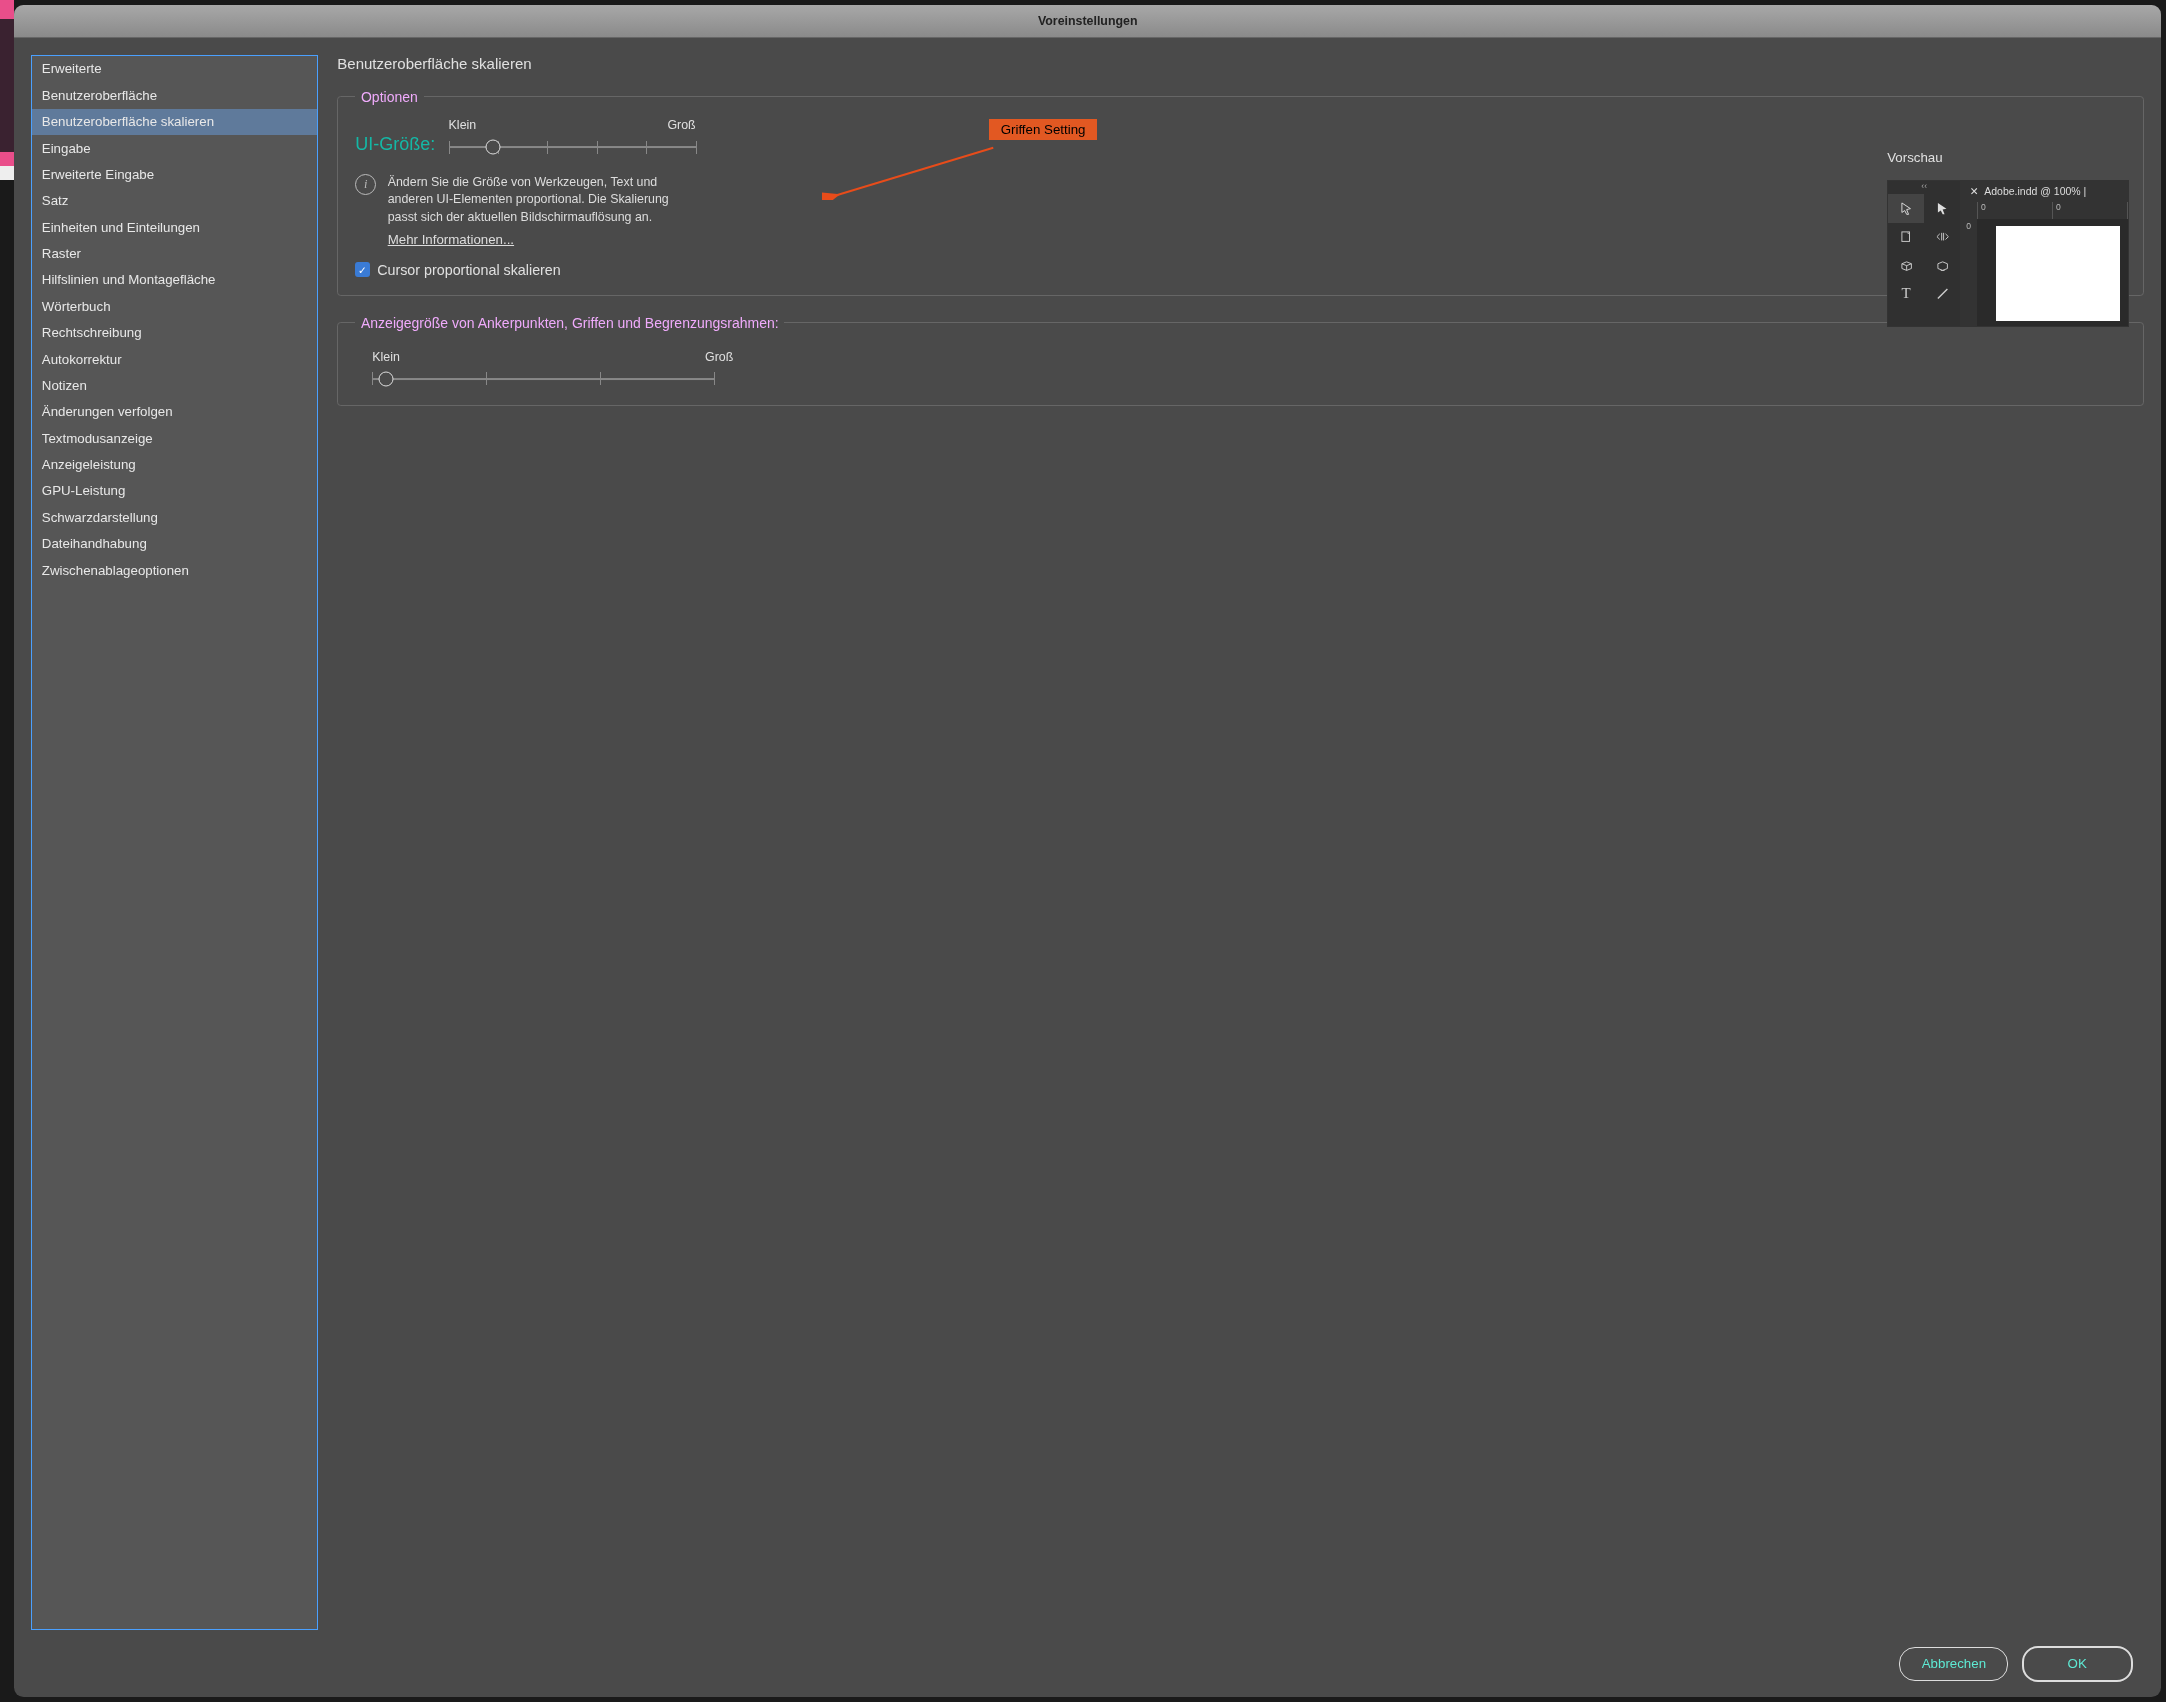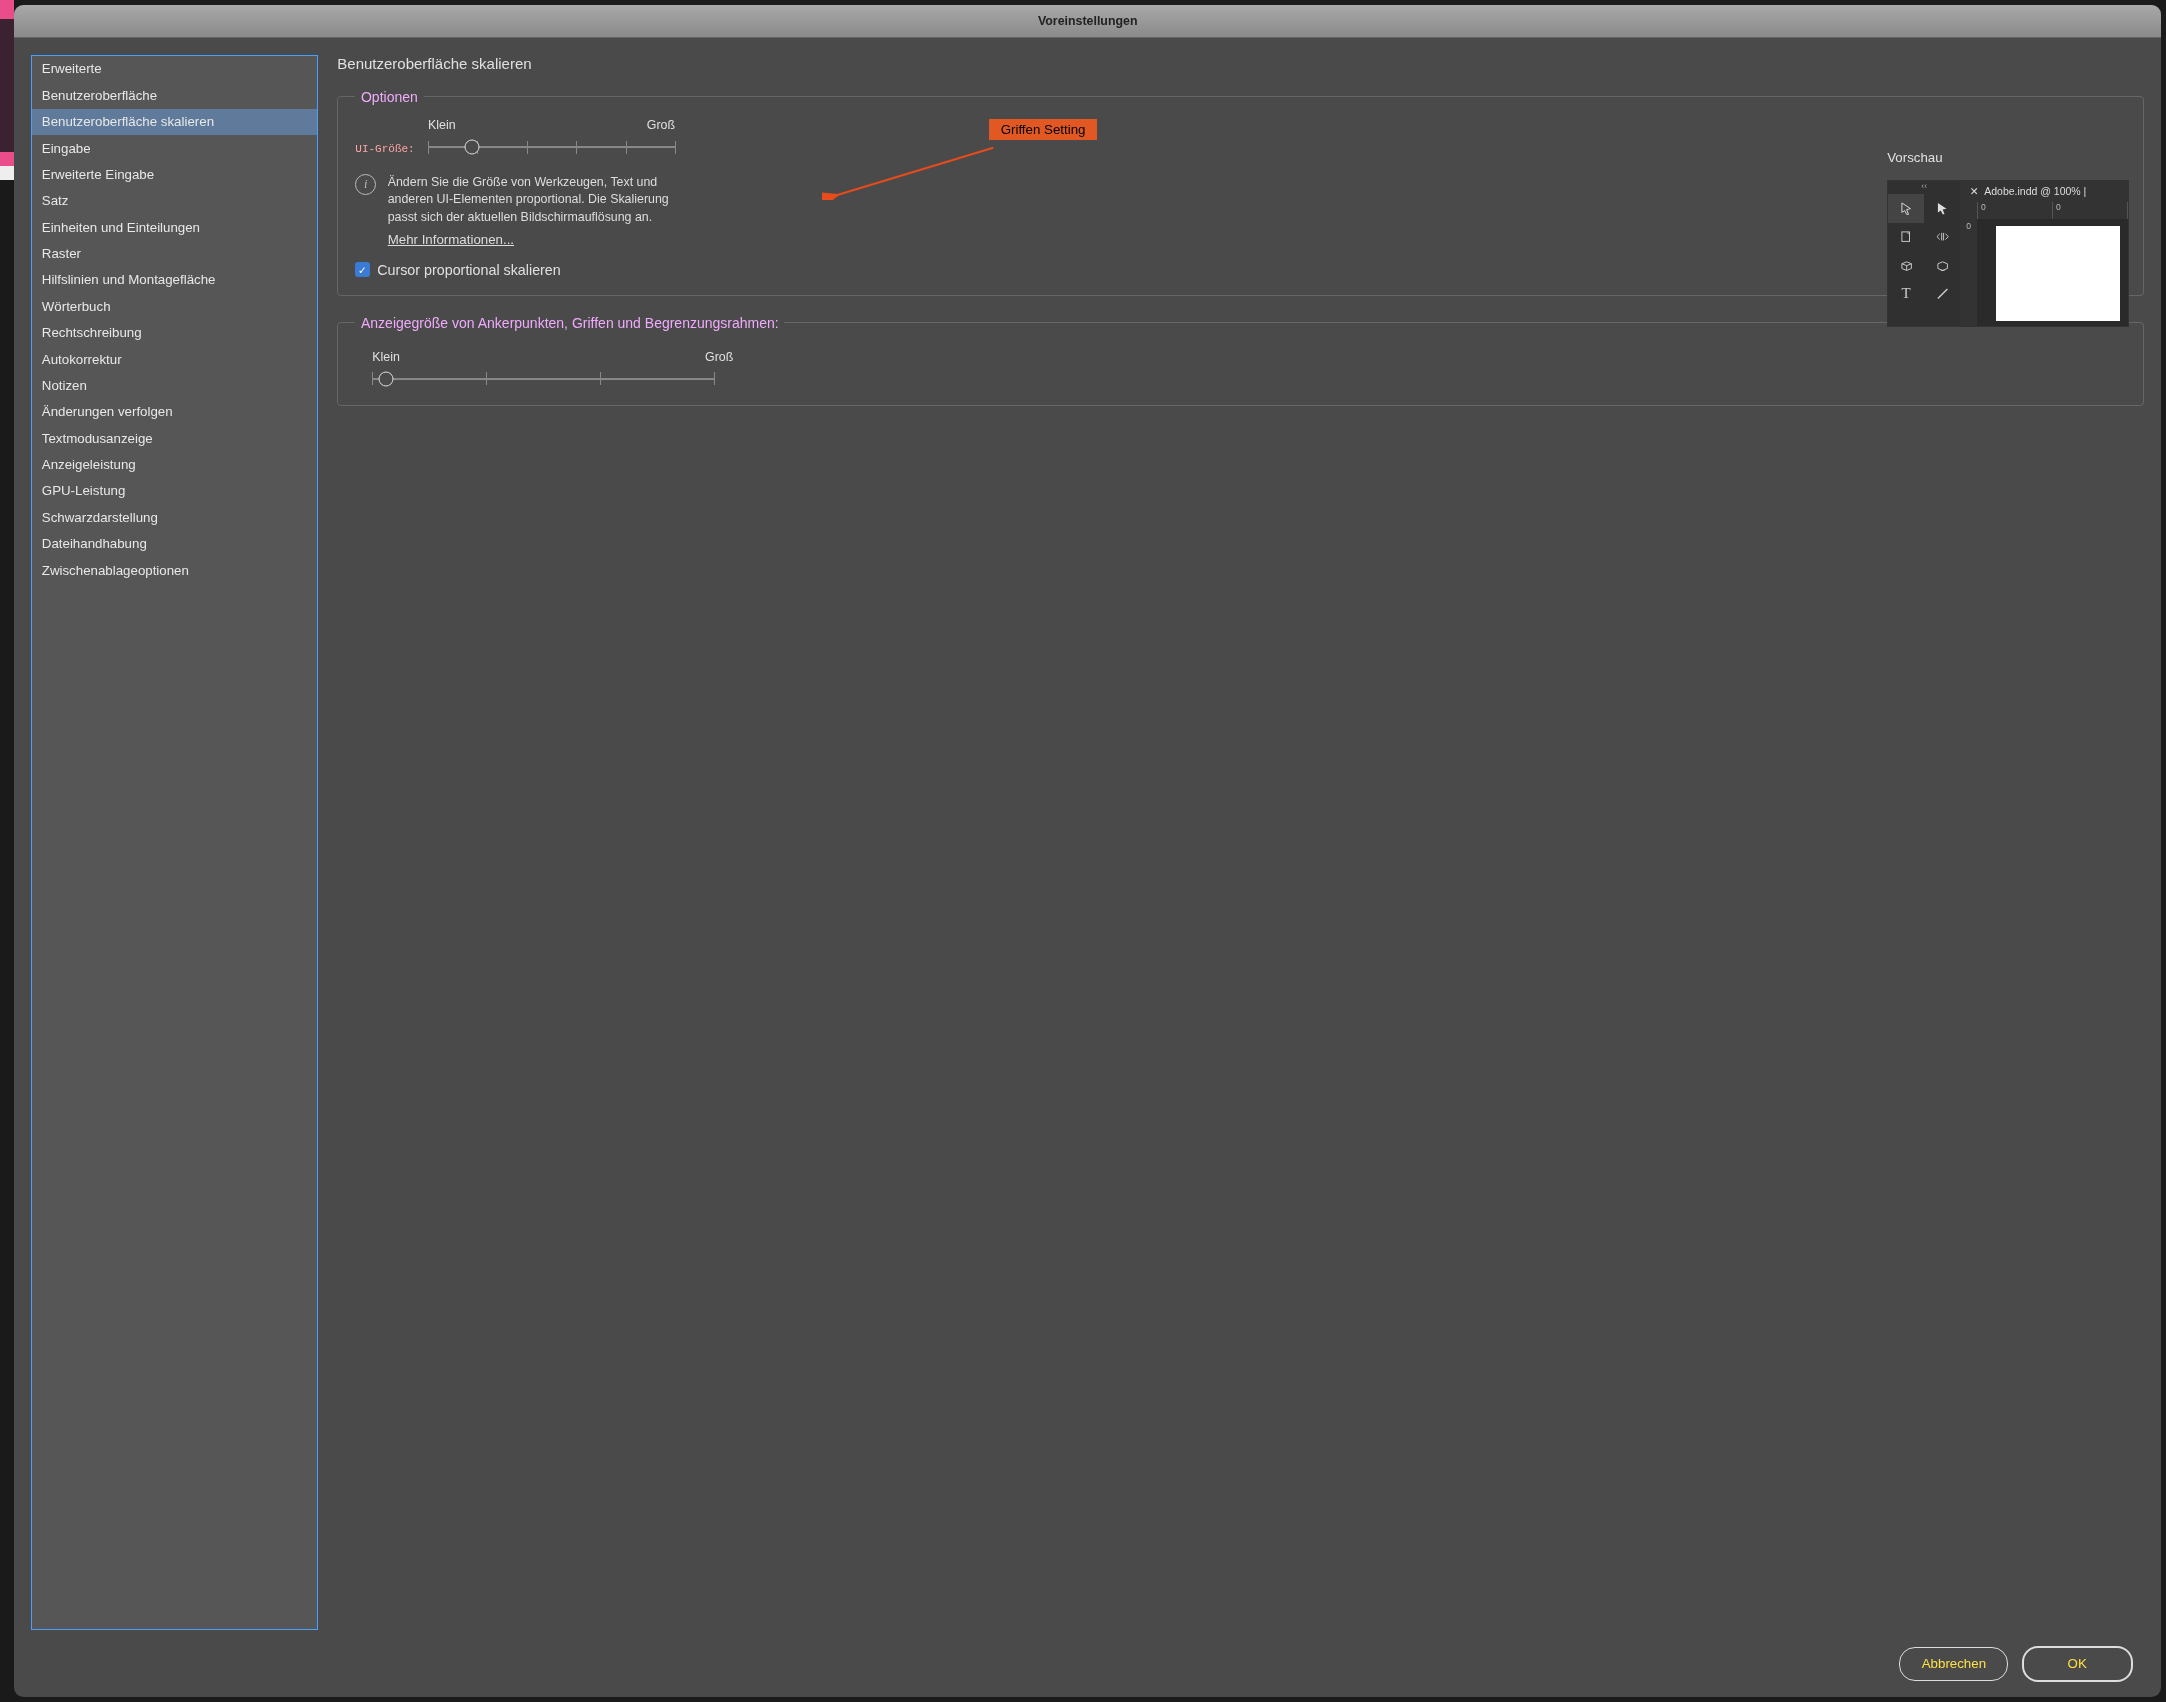--- a/index.html
+++ b/index.html
@@ -90,25 +90,24 @@
     font-size: 14px;
     color: #f0abfc;
   }
   .slider-row {
     display: flex;
     align-items: flex-end;
     gap: 13.3px;
     position: relative;
   }
   .slider-label {
-    font-size: 11px;
-    color: #fca5a5;
+    font-size: 18px;
+    color: #14b8a6;
     white-space: nowrap;
     padding-bottom: 1.9px;
-    font-family: Liberation Mono, monospace;
   }
   .slider-block {
     position: relative;
     width: 247px;
   }
   .slider-marks-text {
     display: flex;
     justify-content: space-between;
     font-size: 12.4px;
     color: #e0e0e0;
@@ -306,21 +305,21 @@
     align-items:center;
     gap: 13.3px;
     padding-right: 28.5px;
   }
   .btn {
     min-width: 107px;
     height: 32px;
     border-radius: 16px;
     border: 1.4px solid #ddd;
     background: transparent;
-    color:#fde047;
+    color:#5eead4;
     font-size:13.3px;
     display:flex;align-items:center;justify-content:center;
     cursor:pointer;
   }
   .btn.primary {
     border-width: 2.4px;
   }
   .anchor-slider {
     margin-top: 5.7px;
   }

